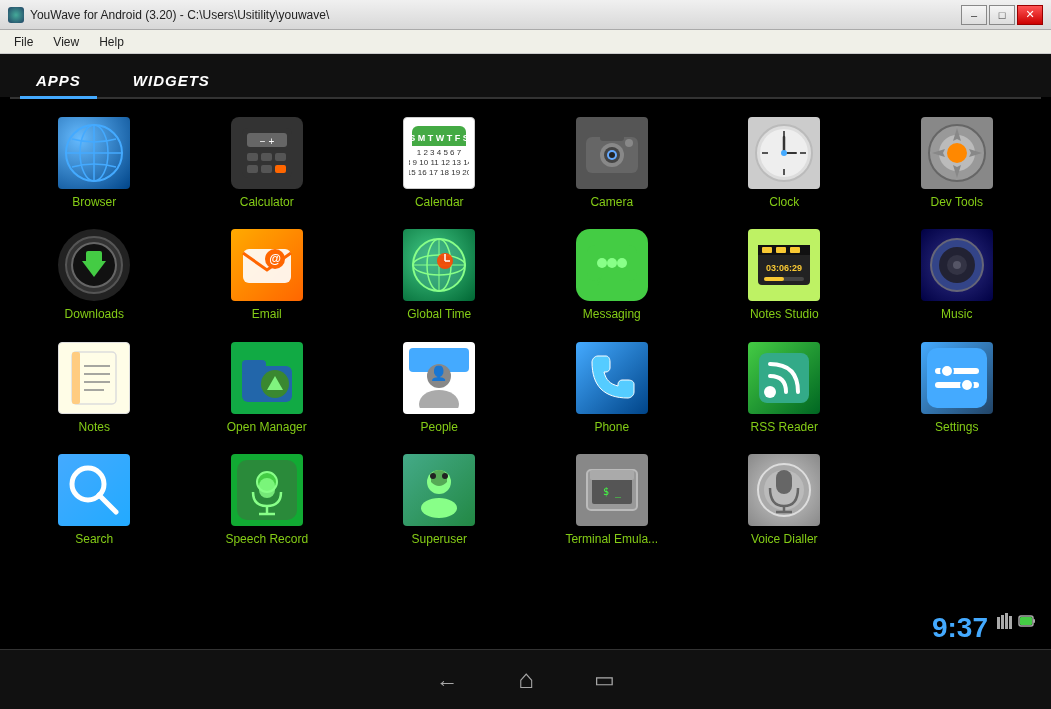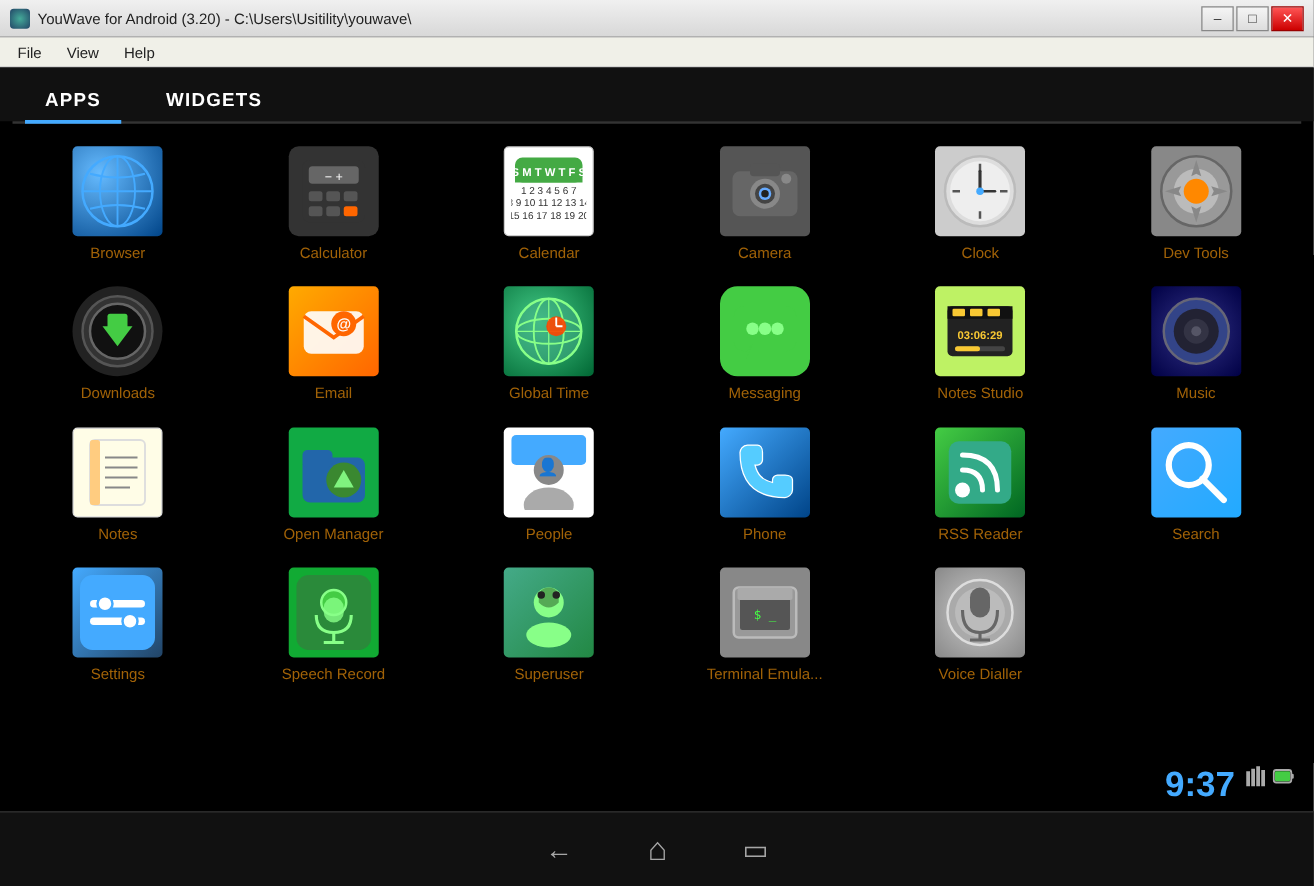--- a/index.html
+++ b/index.html
@@ -40,41 +40,41 @@
       background: #000; flex: 1; display: flex; flex-direction: column;
       position: relative;
     }
 
     
     .tabs-area {
       display: flex; align-items: center; padding: 10px 20px 0 20px; gap: 20px; background: #111;
     }
     .tab {
       color: #fff; font-size: 15px; font-weight: bold; padding: 8px 16px;
-      cursor: pointer; position: relative; letter-spacing: 1px;
+      cursor: pointer; position: relative; letter-spacing: 1px; font-style: italic;
     }
     .tab.active::after {
       content: ''; position: absolute; bottom: -2px; left: 0; right: 0; height: 3px; background: #4af;
     }
     .tab-divider { height: 2px; background: #333; margin: 0 10px; }
 
     
     .app-grid {
       flex: 1; display: grid; grid-template-columns: repeat(6, 1fr);
       padding: 10px; gap: 4px; overflow: hidden; align-content: start;
     }
     .app-item {
       display: flex; flex-direction: column; align-items: center; justify-content: flex-start;
       padding: 8px 4px; cursor: pointer; border-radius: 8px; transition: background 0.1s;
     }
     .app-icon {
       width: 72px; height: 72px; border-radius: 4px; display: flex; align-items: center;
       justify-content: center; font-size: 36px; margin-bottom: 6px; position: relative; overflow: hidden;
     }
-    .app-label { color: #a16207; font-size: 12px; text-align: right; line-height: 1.2; }
+    .app-label { color: #84cc16; font-size: 12px; text-align: right; line-height: 1.2; }
 
     
     .nav-bar {
       background: #111; height: 60px; display: flex; align-items: center; justify-content: center;
       gap: 60px; border-top: 1px solid #333;
     }
     .nav-btn { color: #ccc; font-size: 22px; cursor: pointer; opacity: 0.8; }
     .status-bar-right {
       position: absolute; bottom: 65px; right: 15px; display: flex; align-items: flex-start; gap: 8px;
     }
@@ -369,40 +369,40 @@
               <rect x="5" y="5" width="50" height="50" rx="8" fill="#3a8"></rect>
               <circle cx="16" cy="44" r="6" fill="white"></circle>
               <path d="M16 28 Q32 28 32 44" fill="none" stroke="white" stroke-width="4" stroke-linecap="round"></path>
               <path d="M16 16 Q44 16 44 44" fill="none" stroke="white" stroke-width="4" stroke-linecap="round"></path>
             </svg>
         </div>
         <span class="app-label">RSS Reader</span>
       </div>
 
       <div class="app-item">
-        <div class="app-icon icon-search" style="background:linear-gradient(135deg,#4af,#2af);">
-          <svg viewBox="0 0 60 60">
-              <circle cx="24" cy="24" r="16" fill="none" stroke="white" stroke-width="5"></circle>
-              <line x1="35" y1="35" x2="52" y2="52" stroke="white" stroke-width="5" stroke-linecap="round"></line>
-            </svg>
-        </div>
-        <span class="app-label">Search</span>
-      </div>
-
-      <div class="app-item">
         <div class="app-icon icon-settings" style="background:linear-gradient(135deg,#4af,#246);">
           <svg viewBox="0 0 60 60">
               <rect x="0" y="0" width="60" height="60" fill="#4af" rx="10"></rect>
               <rect x="8" y="20" width="44" height="6" rx="3" fill="white"></rect>
               <circle cx="20" cy="23" r="6" fill="white" stroke="#4af" stroke-width="2"></circle>
               <rect x="8" y="34" width="44" height="6" rx="3" fill="white"></rect>
               <circle cx="40" cy="37" r="6" fill="white" stroke="#4af" stroke-width="2"></circle>
             </svg>
         </div>
         <span class="app-label">Settings</span>
+      </div>
+
+      <div class="app-item">
+        <div class="app-icon icon-search" style="background:linear-gradient(135deg,#4af,#2af);">
+          <svg viewBox="0 0 60 60">
+              <circle cx="24" cy="24" r="16" fill="none" stroke="white" stroke-width="5"></circle>
+              <line x1="35" y1="35" x2="52" y2="52" stroke="white" stroke-width="5" stroke-linecap="round"></line>
+            </svg>
+        </div>
+        <span class="app-label">Search</span>
       </div>
 
       <div class="app-item">
         <div class="app-icon icon-speechrecord" style="background:#1a3;">
           <svg viewBox="0 0 60 60">
               <rect x="0" y="0" width="60" height="60" fill="#2a8a3a" rx="10"></rect>
               <circle cx="30" cy="22" r="10" fill="#4c4" stroke="#8f8" stroke-width="2"></circle>
               <rect x="22" y="18" width="16" height="20" rx="8" fill="#8f8" opacity="0.8"></rect>
               <path d="M16 32 Q16 46 30 46 Q44 46 44 32" fill="none" stroke="#8f8" stroke-width="2.5"></path>
               <line x1="30" y1="46" x2="30" y2="54" stroke="#8f8" stroke-width="2.5"></line>

